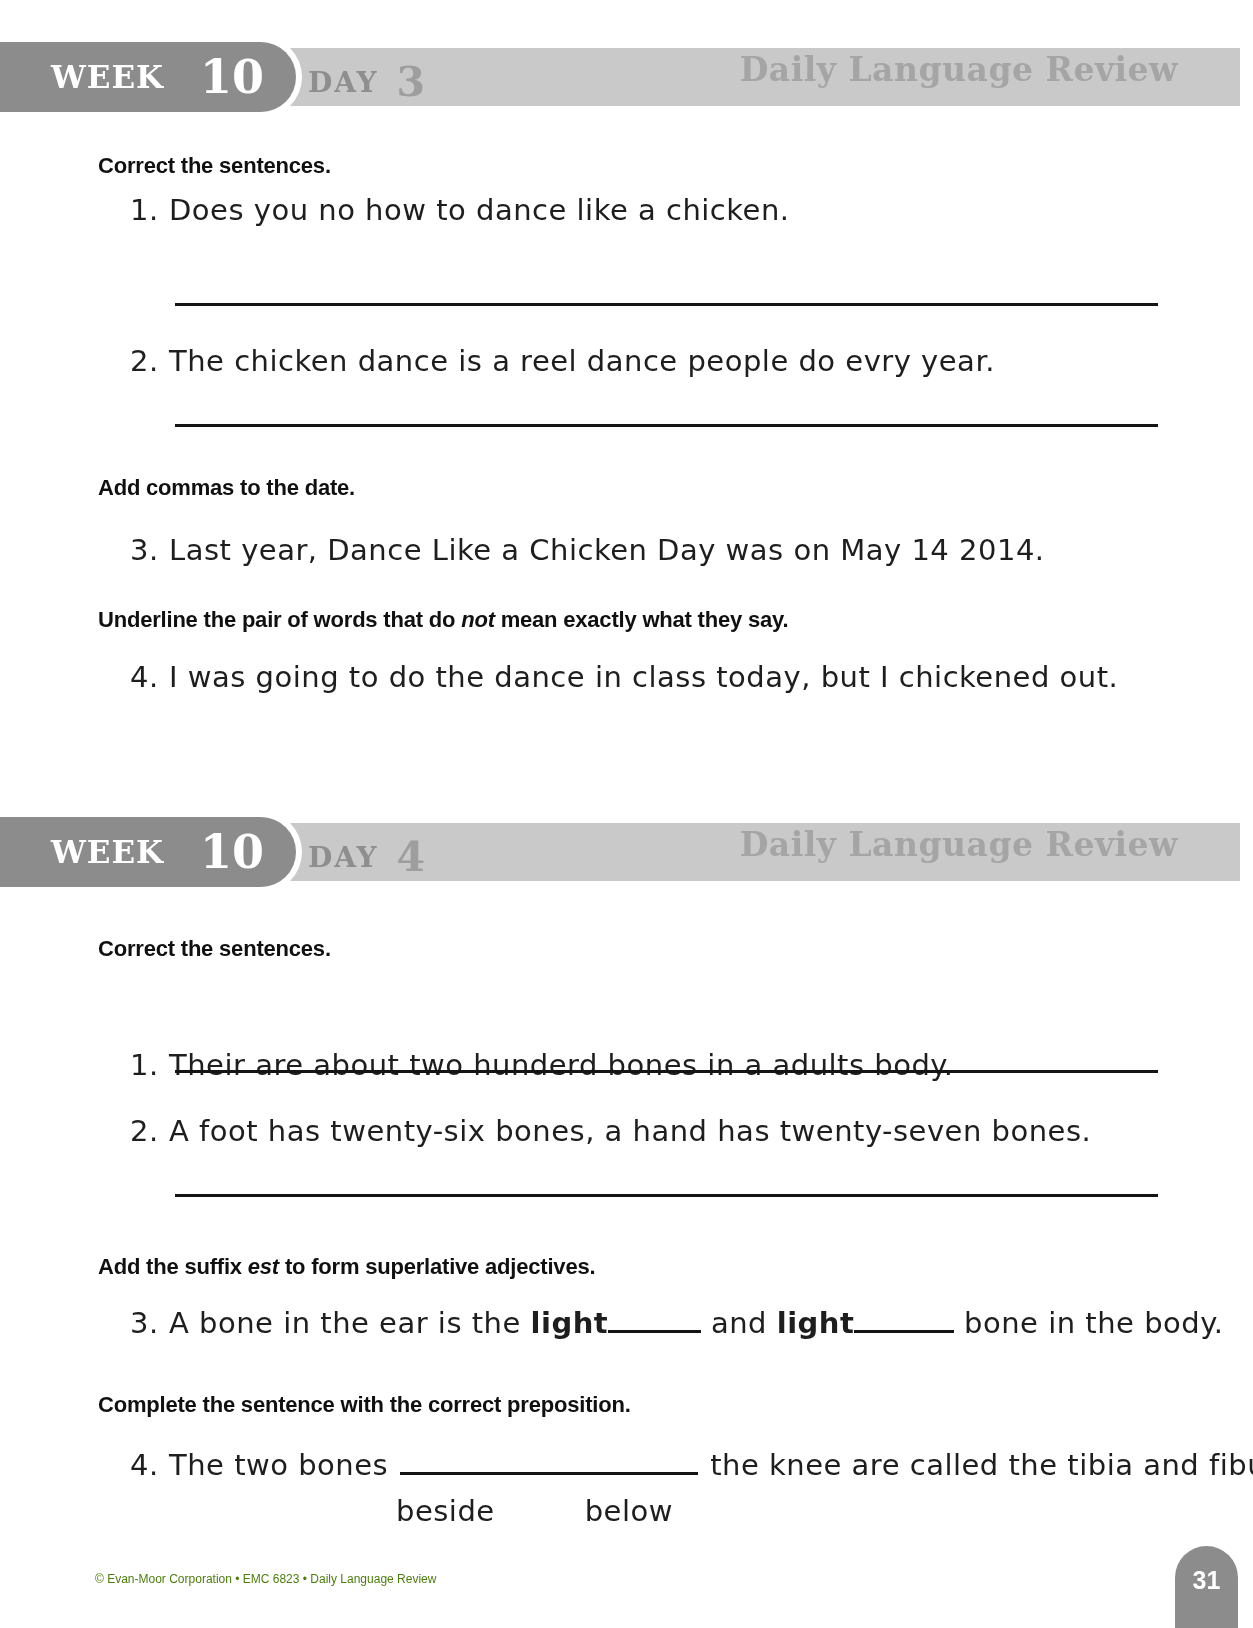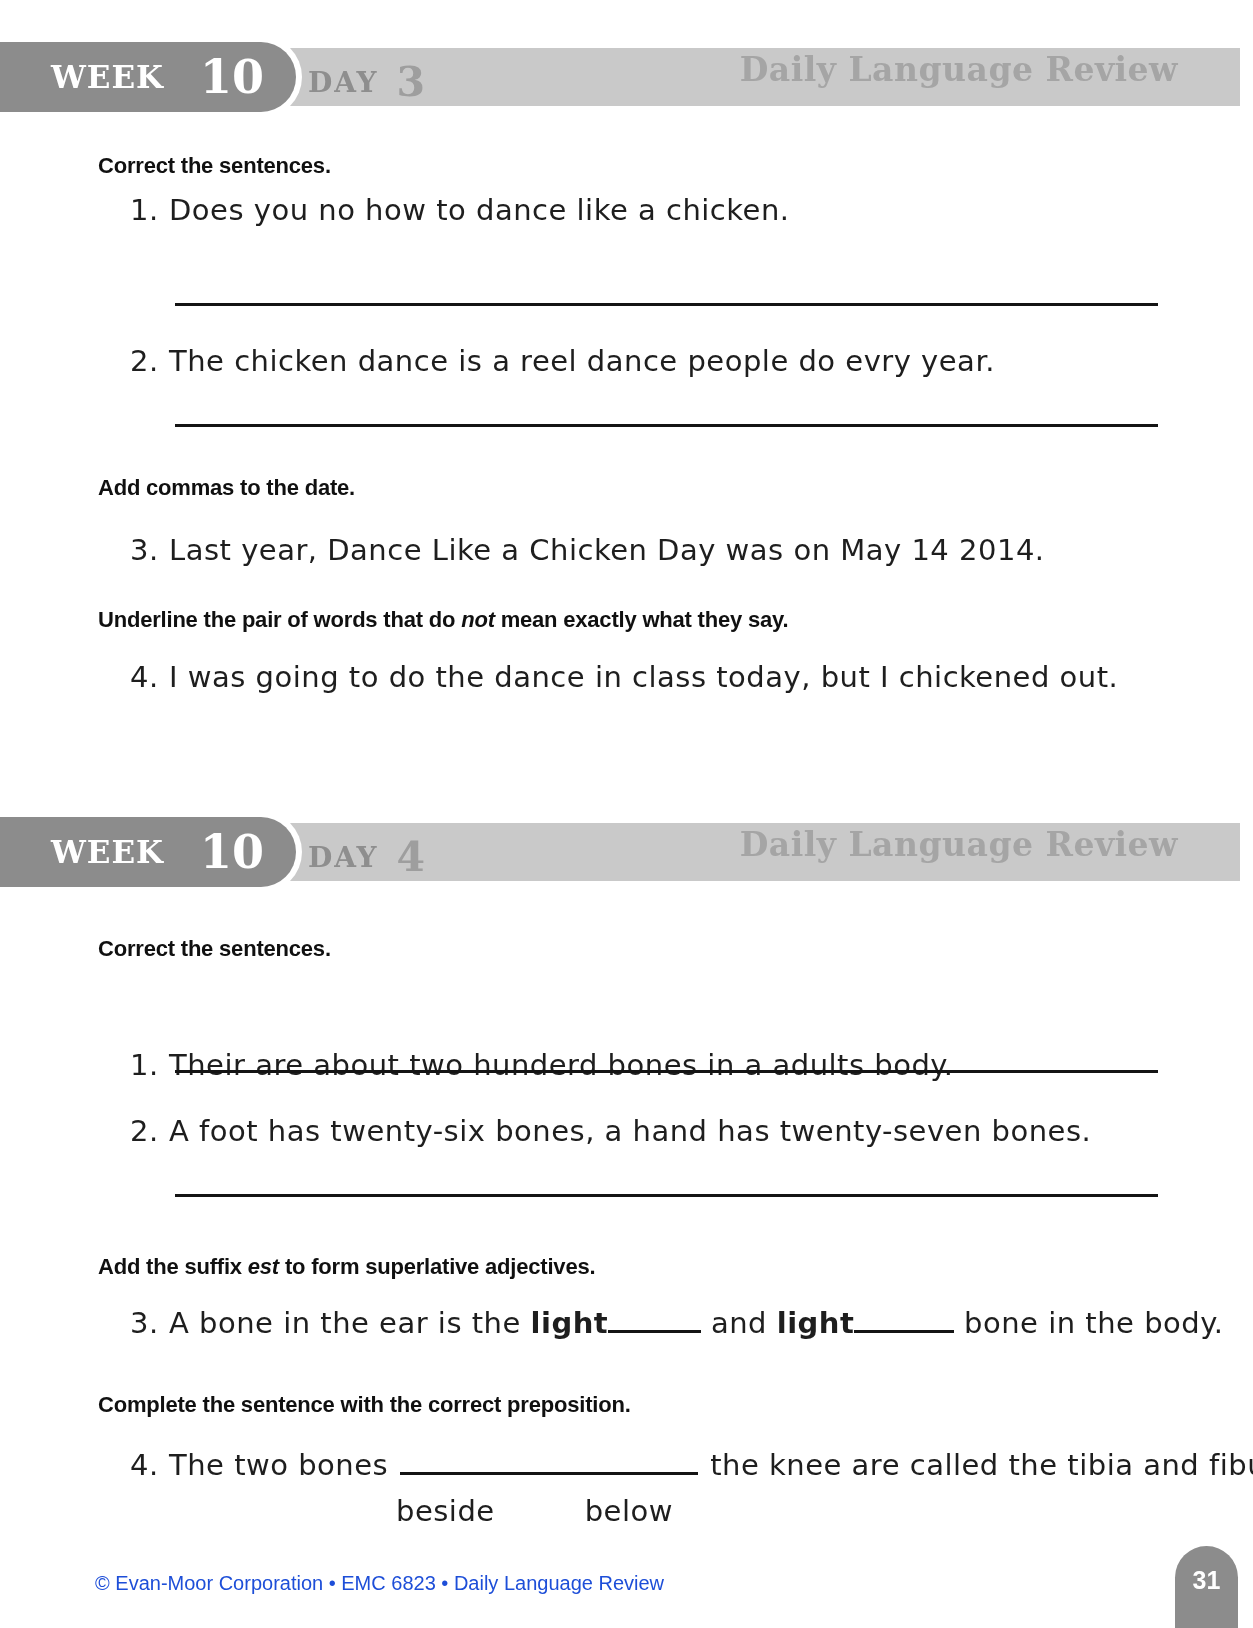--- a/index.html
+++ b/index.html
@@ -72,21 +72,21 @@
   .blank.wide  { width:298px; margin:0 12px; }
   .options {
     position:absolute; left:396px; font-size:29px; letter-spacing:0.5px;
     color:#1e1e1e; white-space:nowrap;
   }
   .options .opt2 { margin-left:90px; }
 
   
   .footer {
     position:absolute; left:95px; top:1572px;
-    font-family:"Liberation Sans", sans-serif; font-size:20px; color:#1d4ed8;
+    font-family:"Liberation Sans", sans-serif; font-size:12px; color:#4d7c0f;
   }
   .page-tab {
     position:absolute; left:1175px; top:1546px; width:63px; height:82px;
     background:#8c8c8c; border-radius:32px 32px 0 0; box-sizing:border-box;
     text-align:center; padding-top:20px;
     font-family:"Liberation Sans", sans-serif; font-weight:bold;
     font-size:25px; color:#ffffff;
   }
 </style>
 </head>

